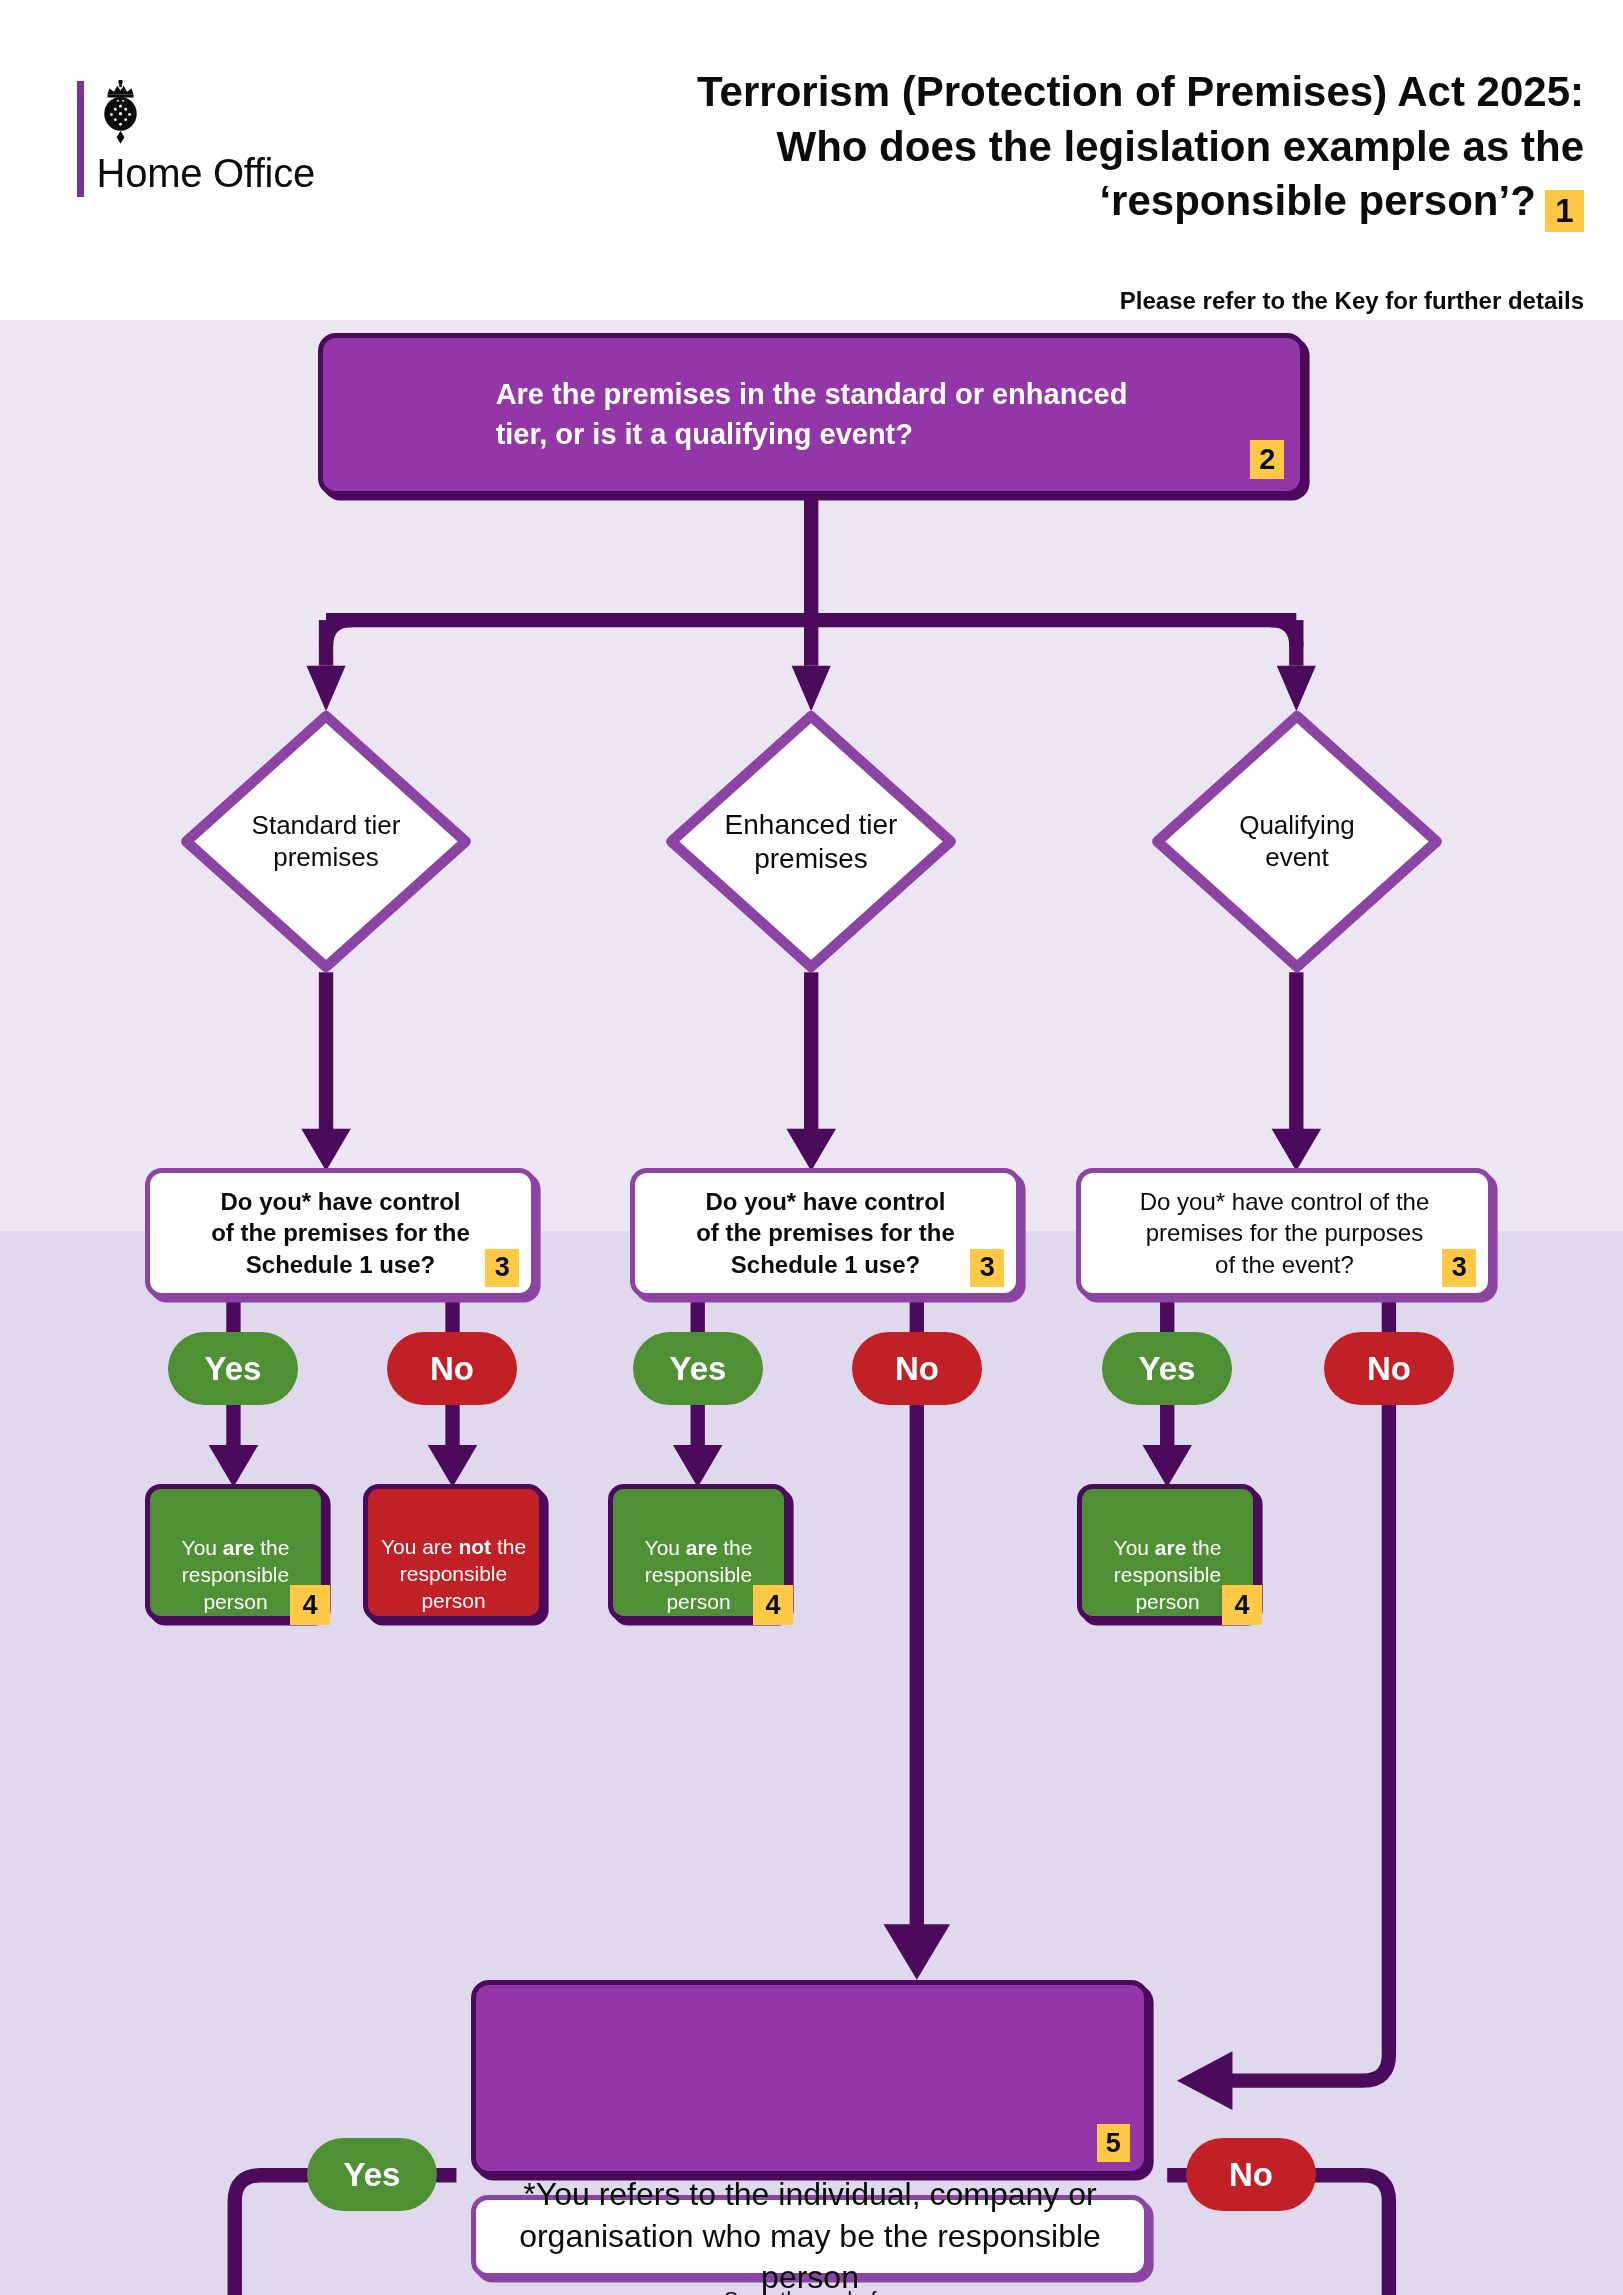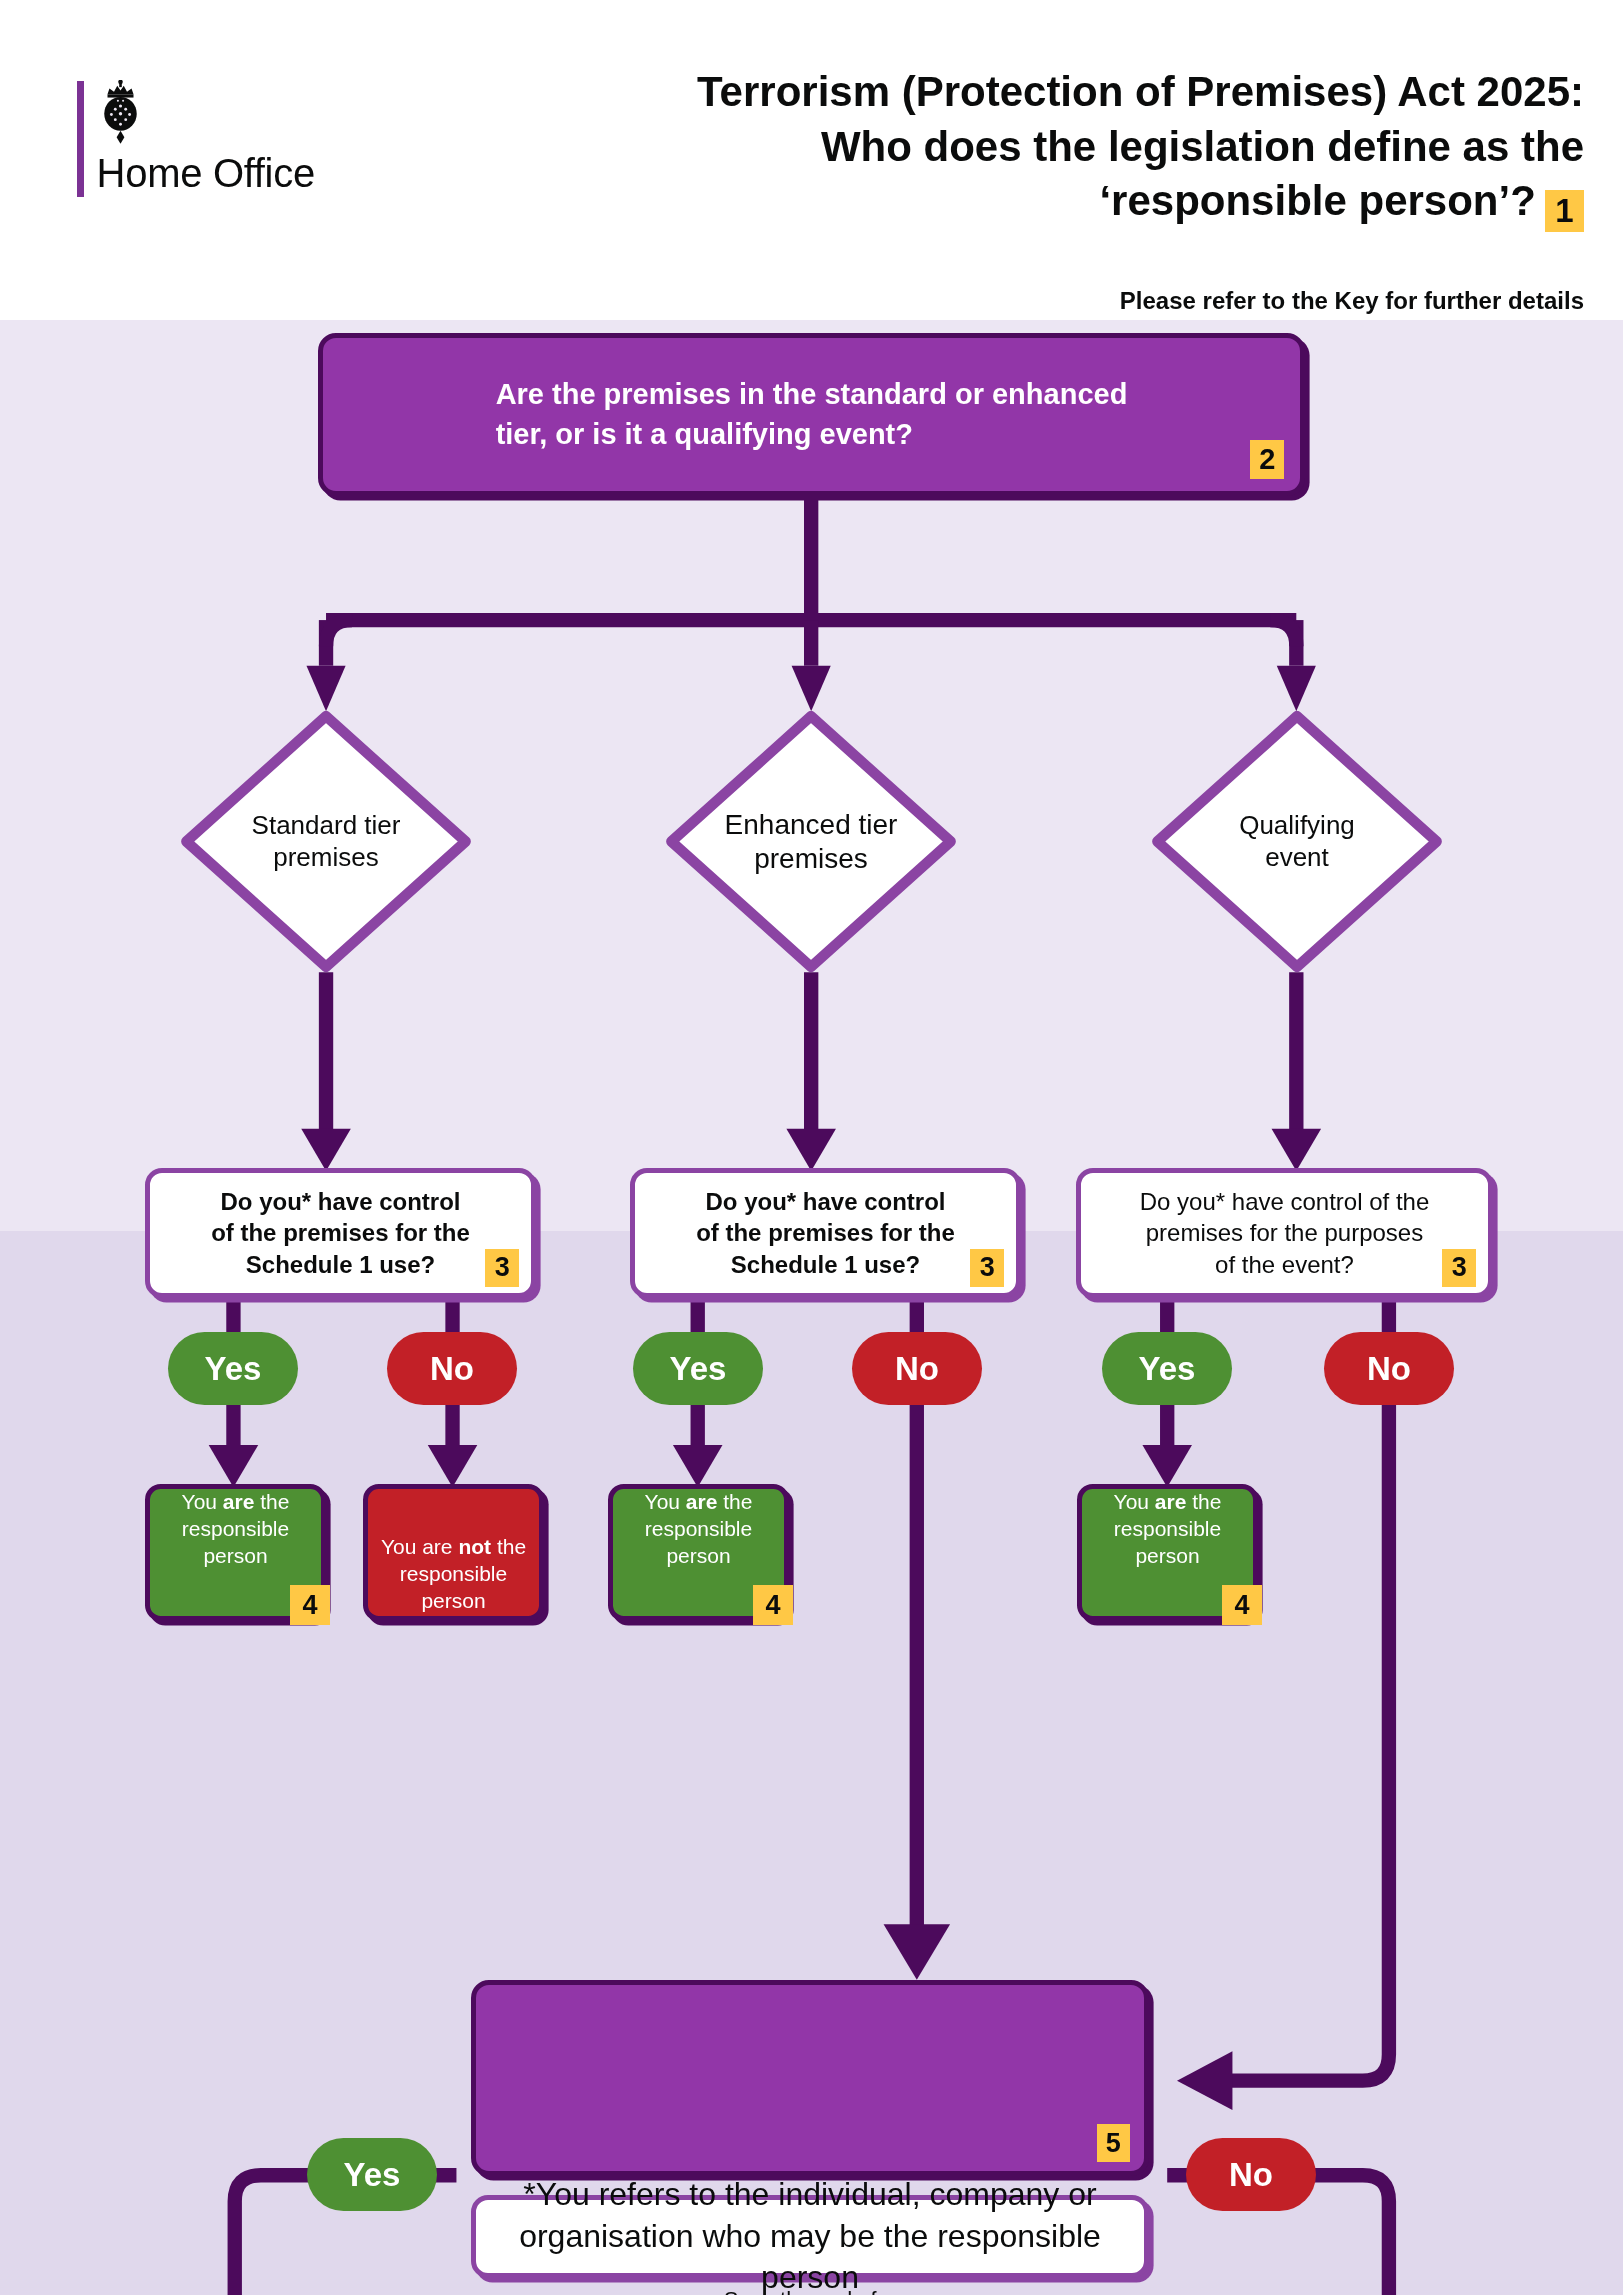--- a/index.html
+++ b/index.html
@@ -83,21 +83,21 @@
     display: flex; align-items: center; justify-content: center;
     text-align: center;
     box-shadow: 4.6px 4.6px 0 0 #8b44a3;
   }
 
   .green-box {
     background: #4e9033;
     border: 5.9px solid #4c0a5c;
     border-radius: 15.7px;
     color: #ffffff;
-    display: flex; align-items: flex-start; justify-content: center;
+    display: flex; align-items: flex-end; justify-content: center;
     text-align: center;
     box-shadow: 4.6px 4.6px 0 0 #4c0a5c;
   }
 
   .red-box {
     background: #c22027;
     border: 5.9px solid #4c0a5c;
     border-radius: 15.7px;
     color: #ffffff;
     display: flex; align-items: center; justify-content: center;
@@ -169,21 +169,21 @@
             <circle cx="37" cy="32" r="1.6"></circle>
           </g>
         </g>
       </svg>
     </div>
     <div id="logo-text">Home Office</div>
   </div>
 
   <div id="title">
     <span class="title-line">Terrorism (Protection of Premises) Act 2025:</span>
-    <span class="title-line">Who does the legislation define as the</span>
+    <span class="title-line">Who does the legislation example as the</span>
     <span class="title-line"><span>‘responsible person’?</span><span id="title-badge">1</span></span>
   </div>
 
   <div id="subtitle">Please refer to the Key for further details</div>
 </div>
 
 <div id="canvas">
   <div id="canvas-lower"></div>
 
   <svg id="svglayer" viewBox="0 0 2489 3030">

